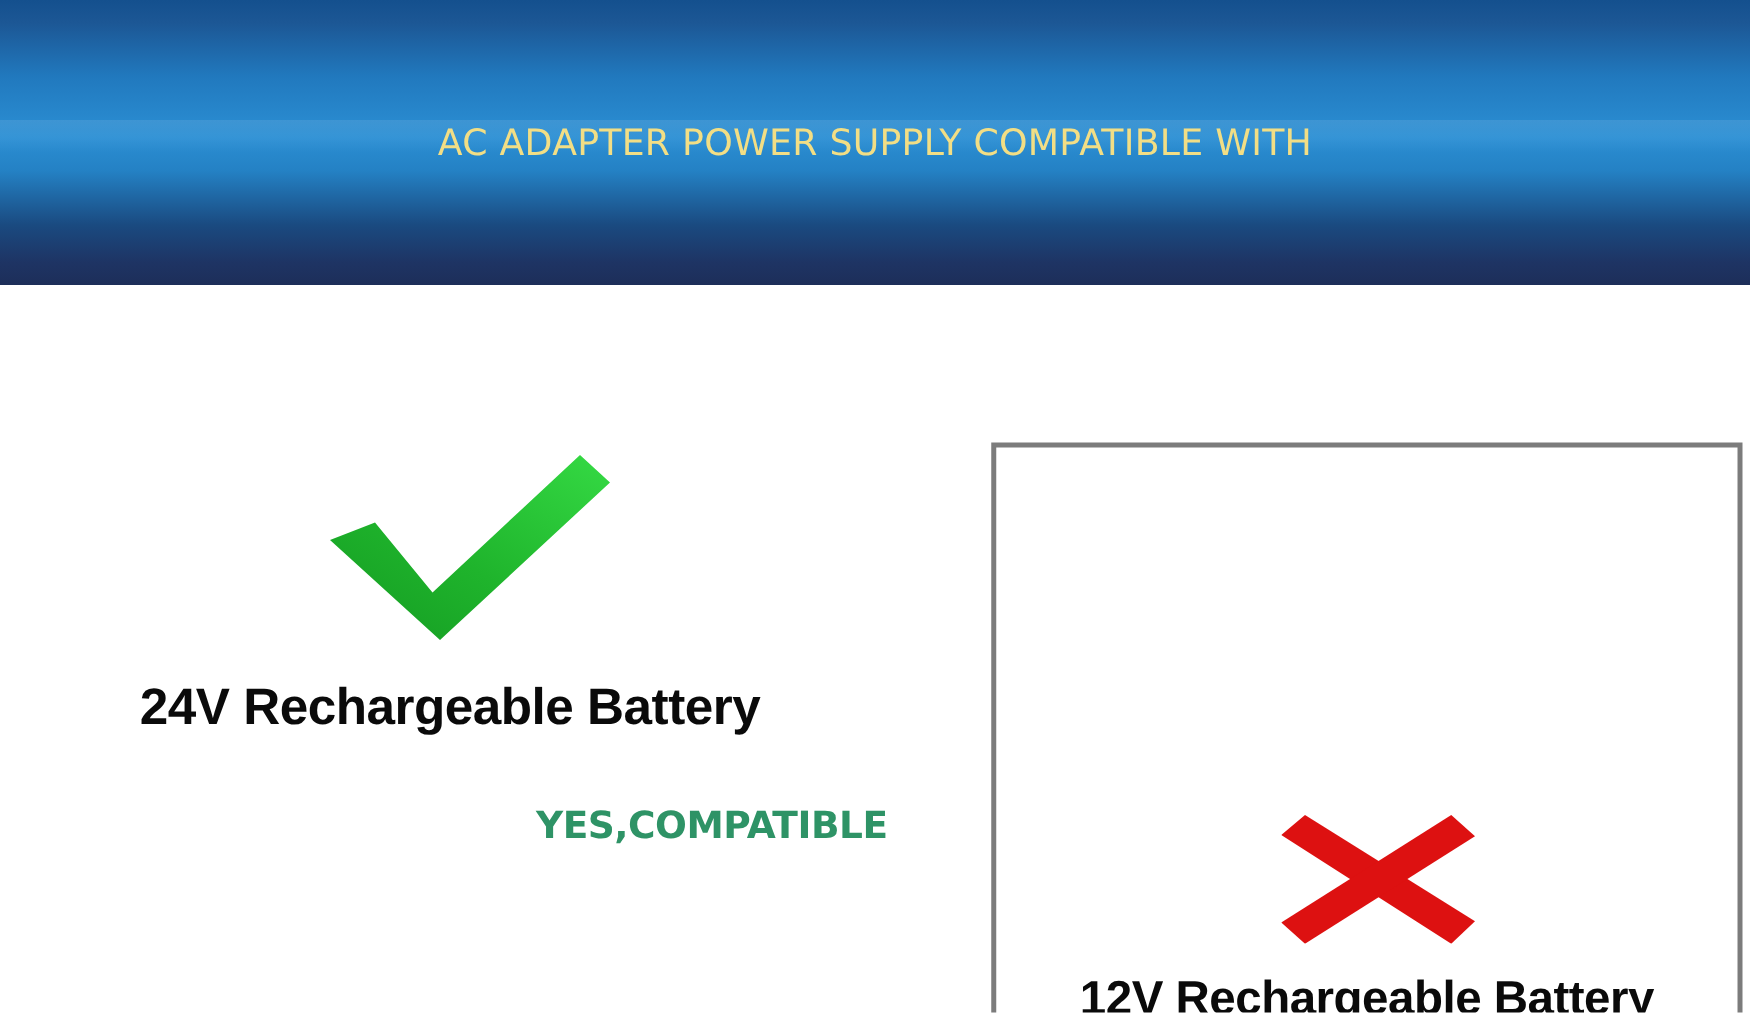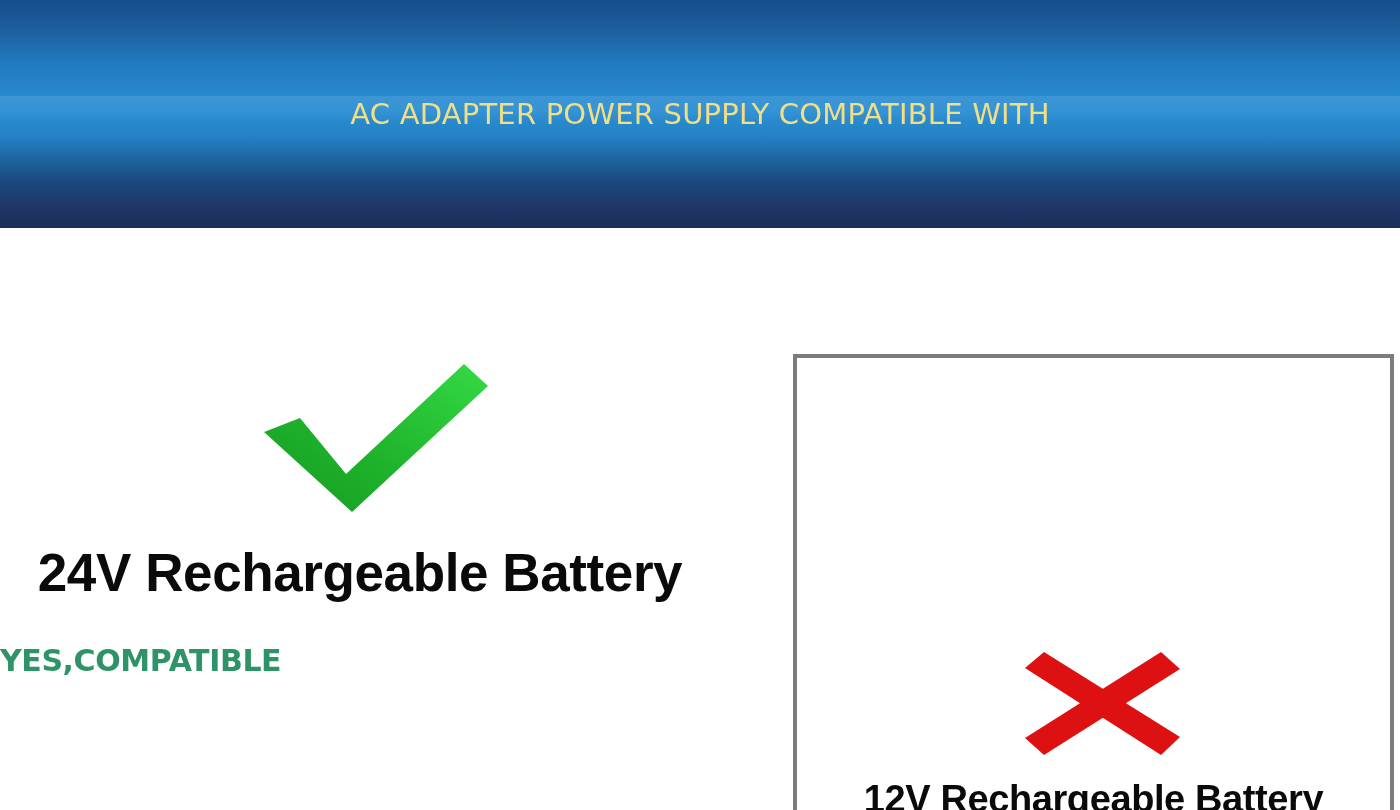--- a/index.html
+++ b/index.html
@@ -85,31 +85,31 @@
   .check-wrap svg { display: block; }
 
   .label-left {
     position: absolute;
     left: 0;
     top: 314px;
     width: 720px;
     text-align: center;
     color: #0A0A0A;
     font-family: "Liberation Sans Narrow", "Liberation Sans", sans-serif;
-    font-size: 53px;
+    font-size: 41px;
     font-weight: bold;
     letter-spacing: -0.4px;
     white-space: nowrap;
   }
   .sub-left {
     position: absolute;
     left: 0;
     top: 415px;
     width: 710px;
-    text-align: left;
+    text-align: right;
     color: #2E9366;
     font-family: "DejaVu Sans", sans-serif;
     font-size: 30px;
     font-weight: 600;
     letter-spacing: -0.4px;
     white-space: nowrap;
   }
 
   
   .panel-right {

